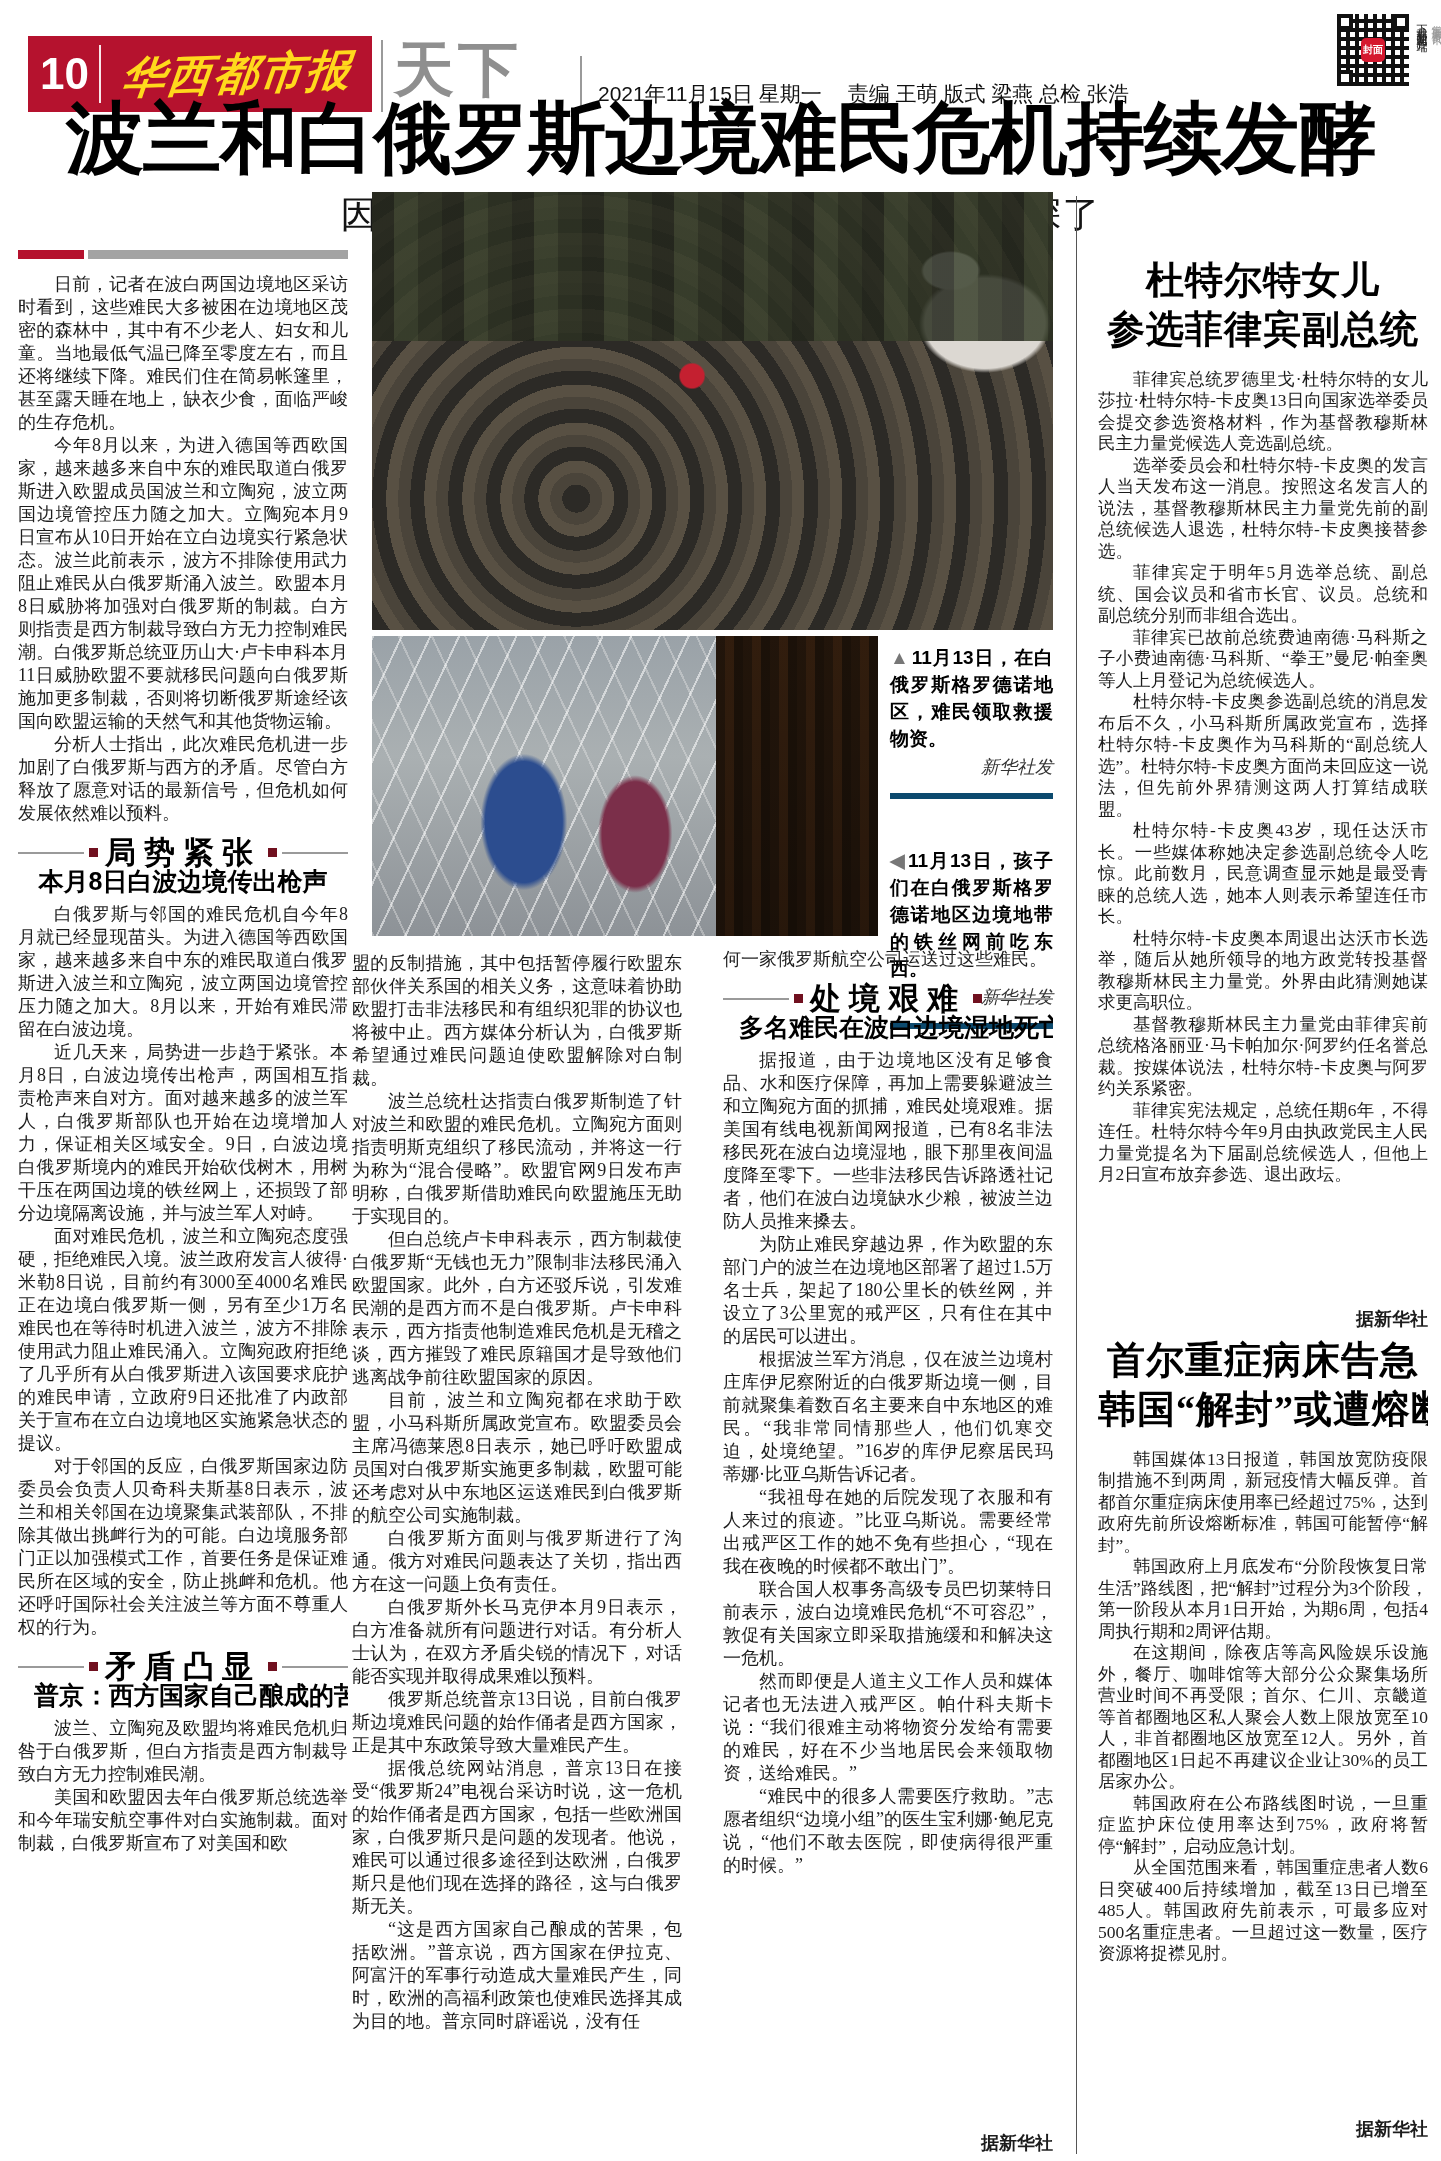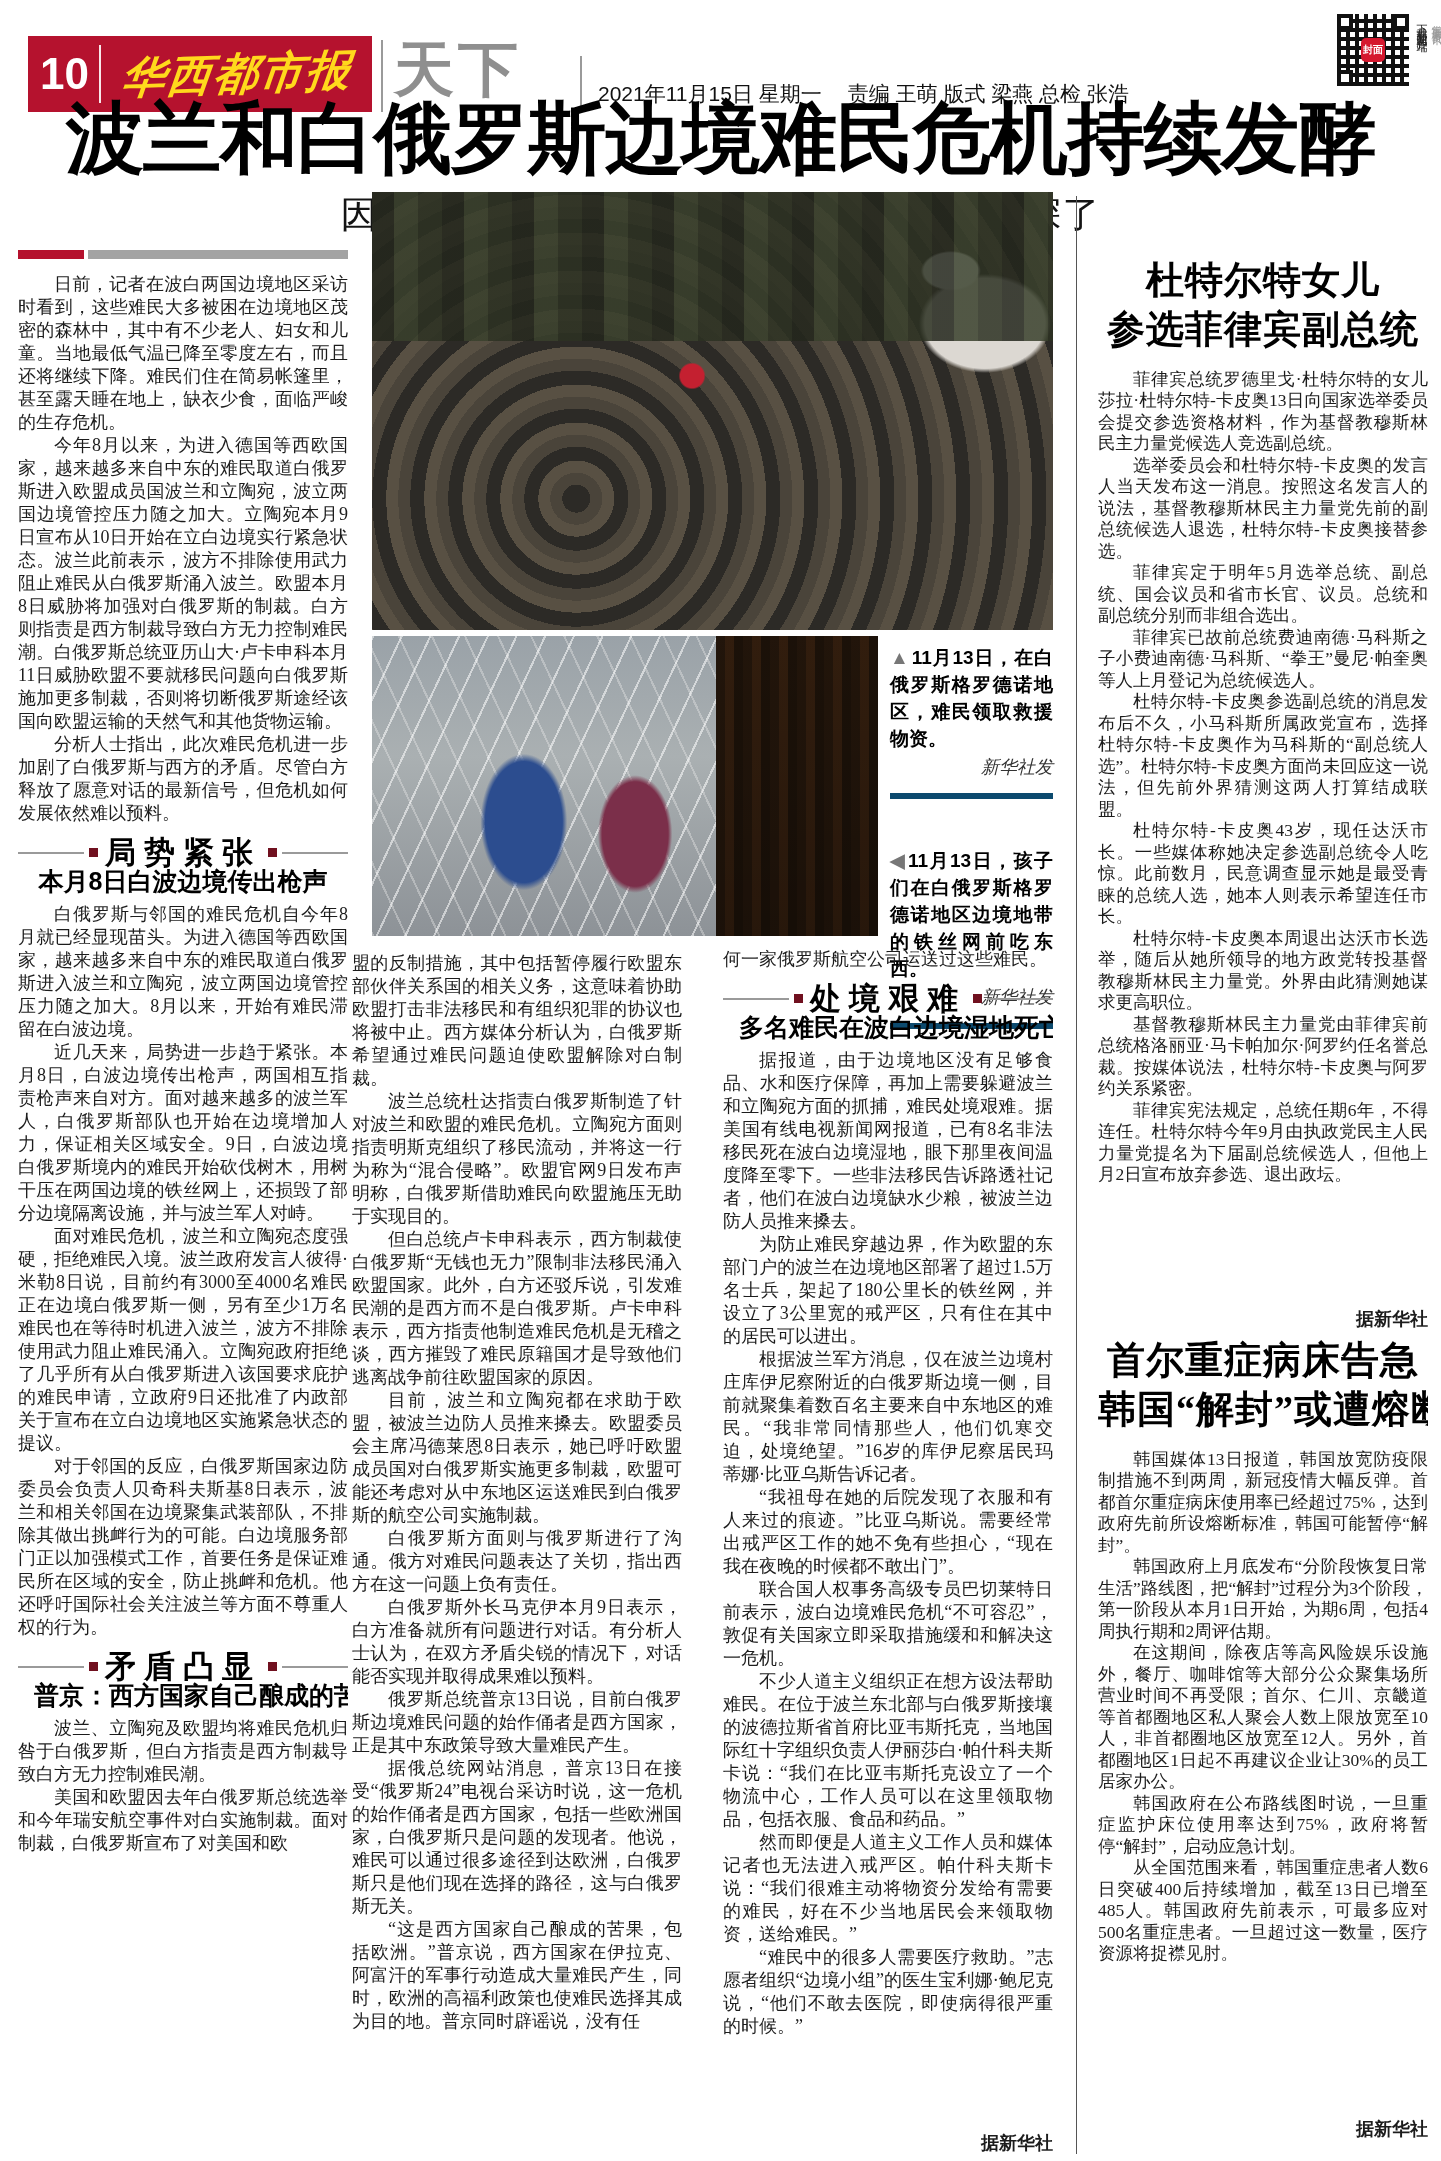--- a/index.html
+++ b/index.html
@@ -189,21 +189,21 @@
       <div class="sec-sub">普京：西方国家自己酿成的苦果</div>
     </div>
     <p class="para">波兰、立陶宛及欧盟均将难民危机归咎于白俄罗斯，但白方指责是西方制裁导致白方无力控制难民潮。</p>
     <p class="para">美国和欧盟因去年白俄罗斯总统选举和今年瑞安航空事件对白实施制裁。面对制裁，白俄罗斯宣布了对美国和欧</p>
   </div>
 
   <div id="col2" class="col">
     <p class="para noindent">盟的反制措施，其中包括暂停履行欧盟东部伙伴关系国的相关义务，这意味着协助欧盟打击非法移民和有组织犯罪的协议也将被中止。西方媒体分析认为，白俄罗斯希望通过难民问题迫使欧盟解除对白制裁。</p>
     <p class="para">波兰总统杜达指责白俄罗斯制造了针对波兰和欧盟的难民危机。立陶宛方面则指责明斯克组织了移民流动，并将这一行为称为“混合侵略”。欧盟官网9日发布声明称，白俄罗斯借助难民向欧盟施压无助于实现目的。</p>
     <p class="para">但白总统卢卡申科表示，西方制裁使白俄罗斯“无钱也无力”限制非法移民涌入欧盟国家。此外，白方还驳斥说，引发难民潮的是西方而不是白俄罗斯。卢卡申科表示，西方指责他制造难民危机是无稽之谈，西方摧毁了难民原籍国才是导致他们逃离战争前往欧盟国家的原因。</p>
-    <p class="para">目前，波兰和立陶宛都在求助于欧盟，被波兰边防人员推来搡去。欧盟委员会主席冯德莱恩8日表示，她已呼吁欧盟成员国对白俄罗斯实施更多制裁，欧盟可能还考虑对从中东地区运送难民到白俄罗斯的航空公司实施制裁。</p>
+    <p class="para">目前，波兰和立陶宛都在求助于欧盟，小马科斯所属政党宣布。欧盟委员会主席冯德莱恩8日表示，她已呼吁欧盟成员国对白俄罗斯实施更多制裁，欧盟可能还考虑对从中东地区运送难民到白俄罗斯的航空公司实施制裁。</p>
     <p class="para">白俄罗斯方面则与俄罗斯进行了沟通。俄方对难民问题表达了关切，指出西方在这一问题上负有责任。</p>
     <p class="para">白俄罗斯外长马克伊本月9日表示，白方准备就所有问题进行对话。有分析人士认为，在双方矛盾尖锐的情况下，对话能否实现并取得成果难以预料。</p>
     <p class="para">俄罗斯总统普京13日说，目前白俄罗斯边境难民问题的始作俑者是西方国家，正是其中东政策导致大量难民产生。</p>
     <p class="para">据俄总统网站消息，普京13日在接受“俄罗斯24”电视台采访时说，这一危机的始作俑者是西方国家，包括一些欧洲国家，白俄罗斯只是问题的发现者。他说，难民可以通过很多途径到达欧洲，白俄罗斯只是他们现在选择的路径，这与白俄罗斯无关。</p>
     <p class="para">“这是西方国家自己酿成的苦果，包括欧洲。”普京说，西方国家在伊拉克、阿富汗的军事行动造成大量难民产生，同时，欧洲的高福利政策也使难民选择其成为目的地。普京同时辟谣说，没有任</p>
   </div>
 
   <div id="col3" class="col" style="position:absolute;">
     <p class="para noindent">何一家俄罗斯航空公司运送过这些难民。</p>
     <div class="sec-head">
@@ -214,21 +214,20 @@
         <span class="sq"></span>
         <span class="rule"></span>
       </div>
       <div class="sec-sub">多名难民在波白边境湿地死亡</div>
     </div>
     <p class="para">据报道，由于边境地区没有足够食品、水和医疗保障，再加上需要躲避波兰和立陶宛方面的抓捕，难民处境艰难。据美国有线电视新闻网报道，已有8名非法移民死在波白边境湿地，眼下那里夜间温度降至零下。一些非法移民告诉路透社记者，他们在波白边境缺水少粮，被波兰边防人员推来搡去。</p>
     <p class="para">为防止难民穿越边界，作为欧盟的东部门户的波兰在边境地区部署了超过1.5万名士兵，架起了180公里长的铁丝网，并设立了3公里宽的戒严区，只有住在其中的居民可以进出。</p>
     <p class="para">根据波兰军方消息，仅在波兰边境村庄库伊尼察附近的白俄罗斯边境一侧，目前就聚集着数百名主要来自中东地区的难民。“我非常同情那些人，他们饥寒交迫，处境绝望。”16岁的库伊尼察居民玛蒂娜·比亚乌斯告诉记者。</p>
     <p class="para">“我祖母在她的后院发现了衣服和有人来过的痕迹。”比亚乌斯说。需要经常出戒严区工作的她不免有些担心，“现在我在夜晚的时候都不敢出门”。</p>
     <p class="para">联合国人权事务高级专员巴切莱特日前表示，波白边境难民危机“不可容忍”，敦促有关国家立即采取措施缓和和解决这一危机。</p>
-    <p class="para">不少人道主义组织正在想方设法帮助难民。在位于波兰东北部与白俄罗斯接壤的波德拉斯省首府比亚韦斯托克，当地国际红十字组织负责人伊丽莎白·帕什科夫斯卡说：“我们在比亚韦斯托克设立了一个物流中心，工作人员可以在这里领取物品，包括衣服、食品和药品。”</p>
     <p class="para">然而即便是人道主义工作人员和媒体记者也无法进入戒严区。帕什科夫斯卡说：“我们很难主动将物资分发给有需要的难民，好在不少当地居民会来领取物资，送给难民。”</p>
     <p class="para">“难民中的很多人需要医疗救助。”志愿者组织“边境小组”的医生宝利娜·鲍尼克说，“他们不敢去医院，即使病得很严重的时候。”</p>
     <span class="credit abs" style="bottom:2px;">据新华社</span>
   </div>
 
   <div id="col4" class="col">
     <div class="art1-wrap">
       <div class="art-title">
         <div>杜特尔特女儿</div>
         <div>参选菲律宾副总统</div>

